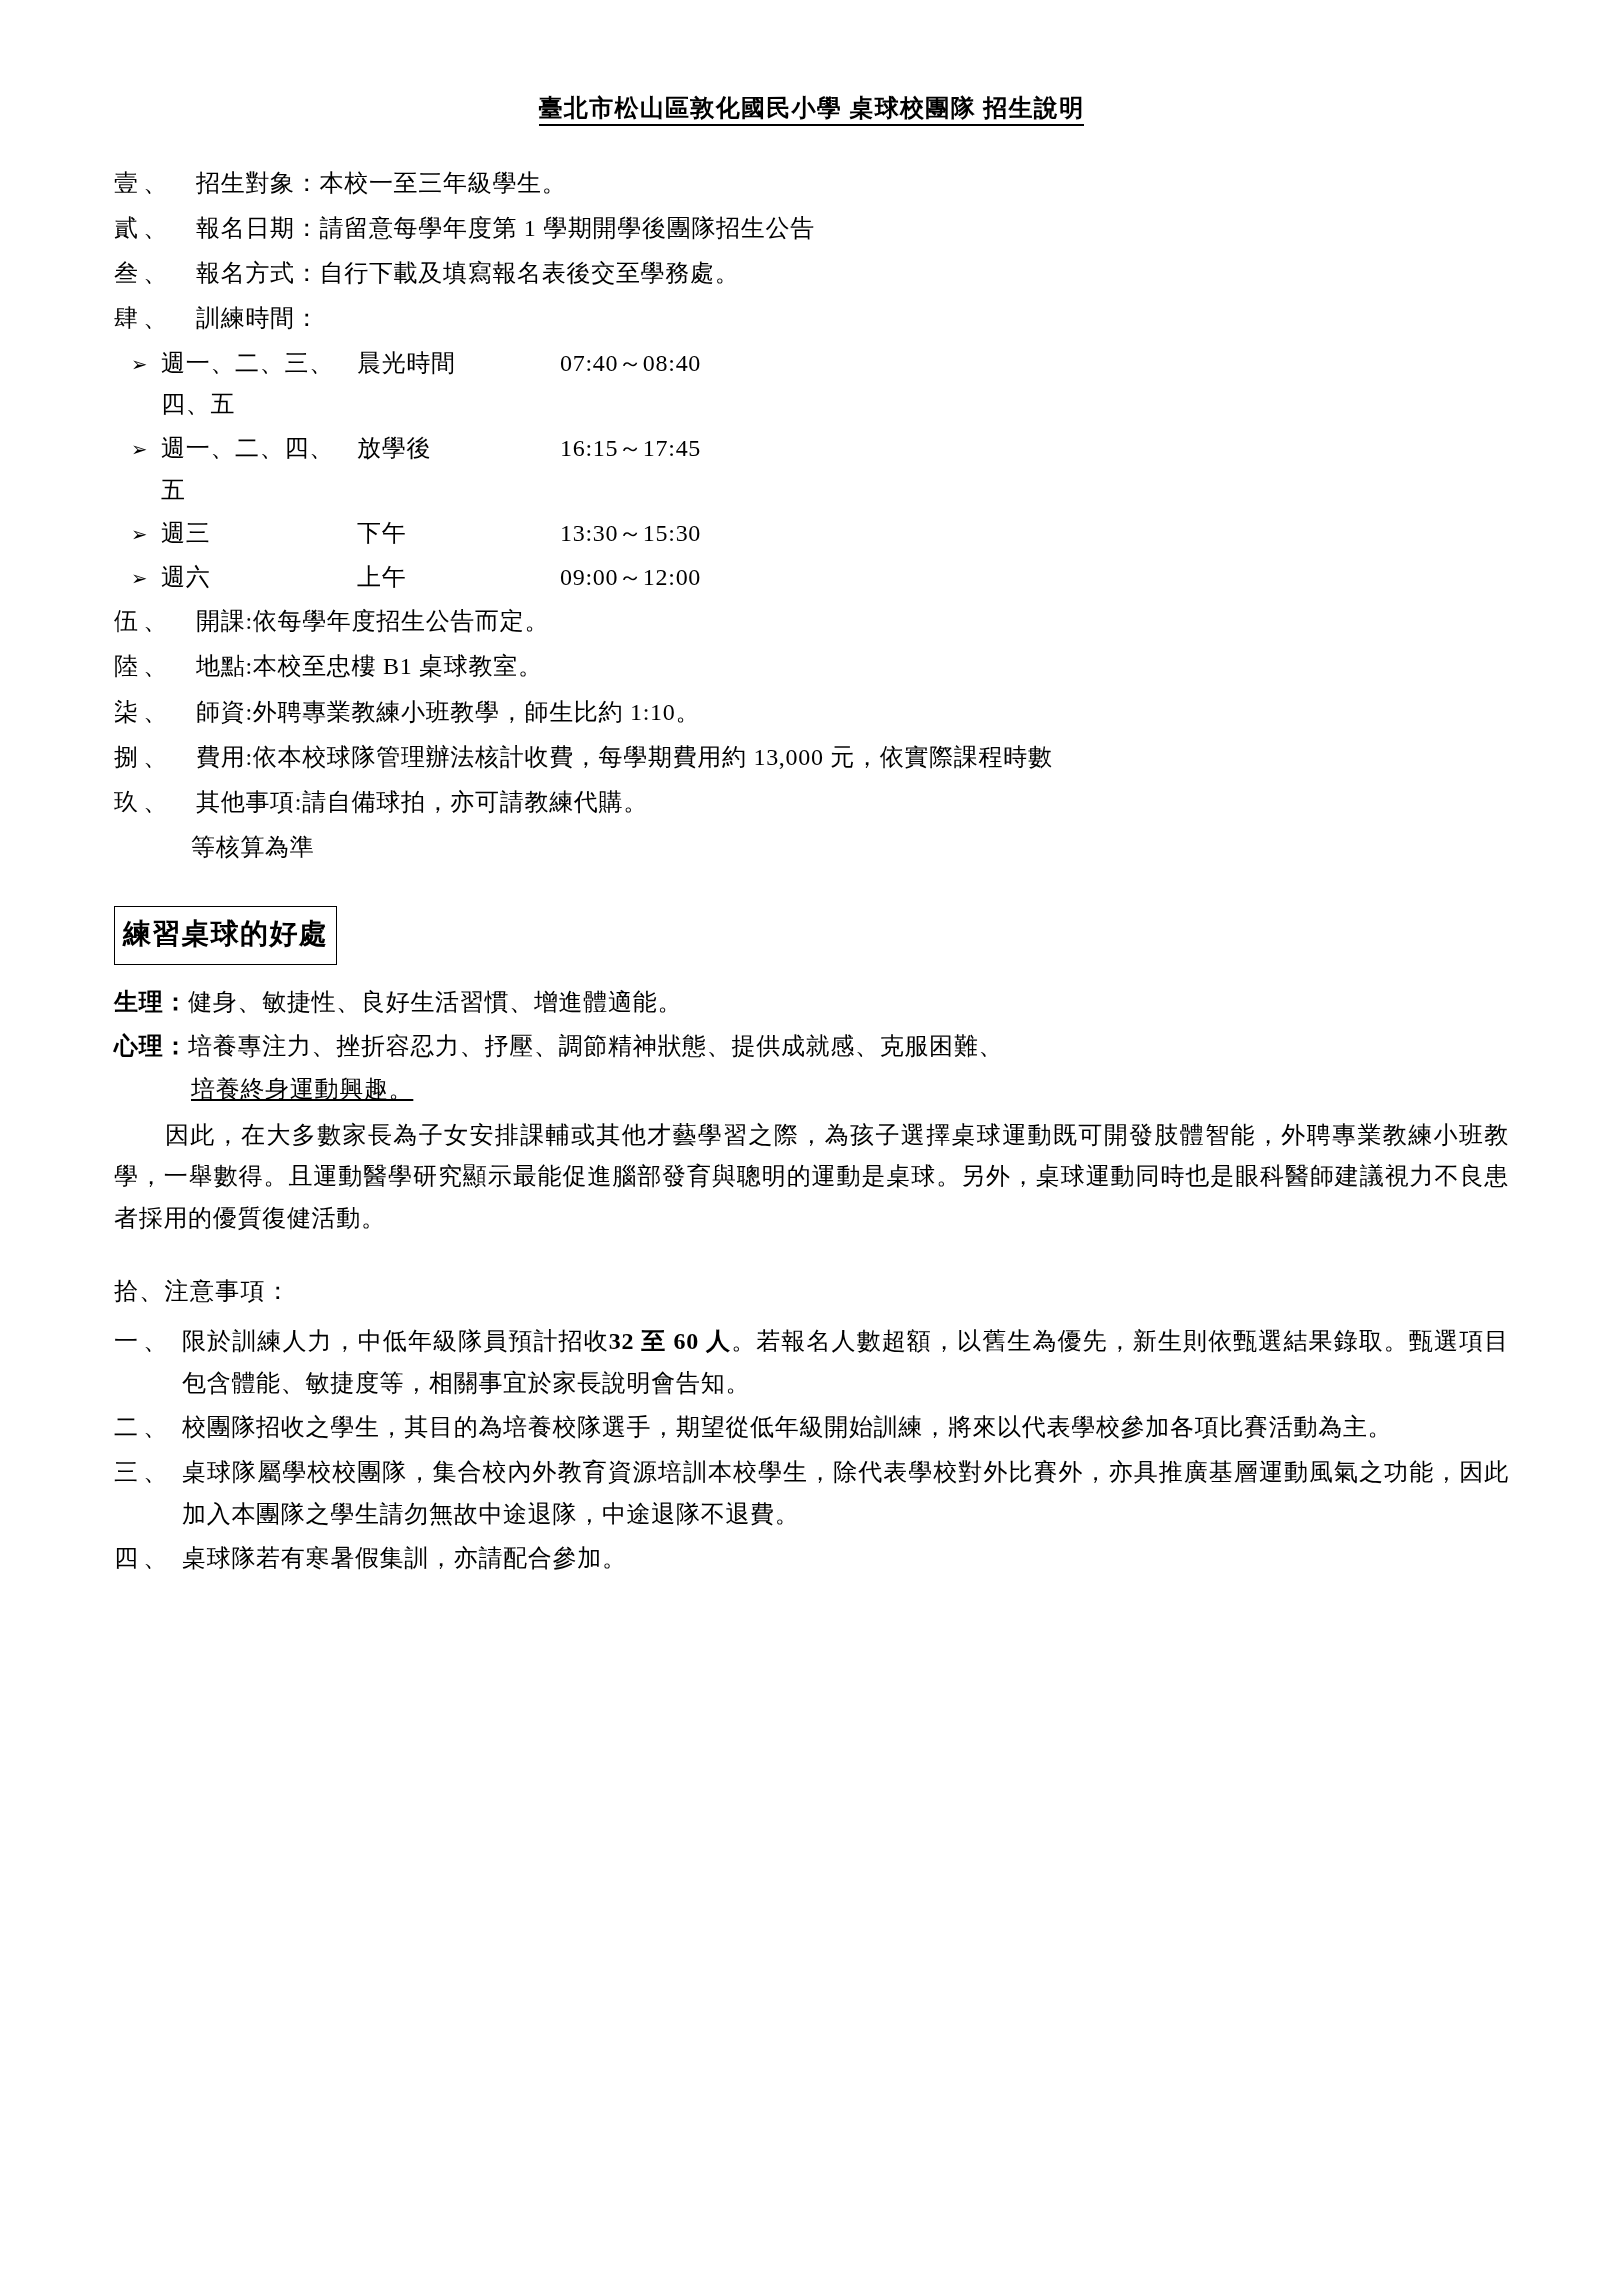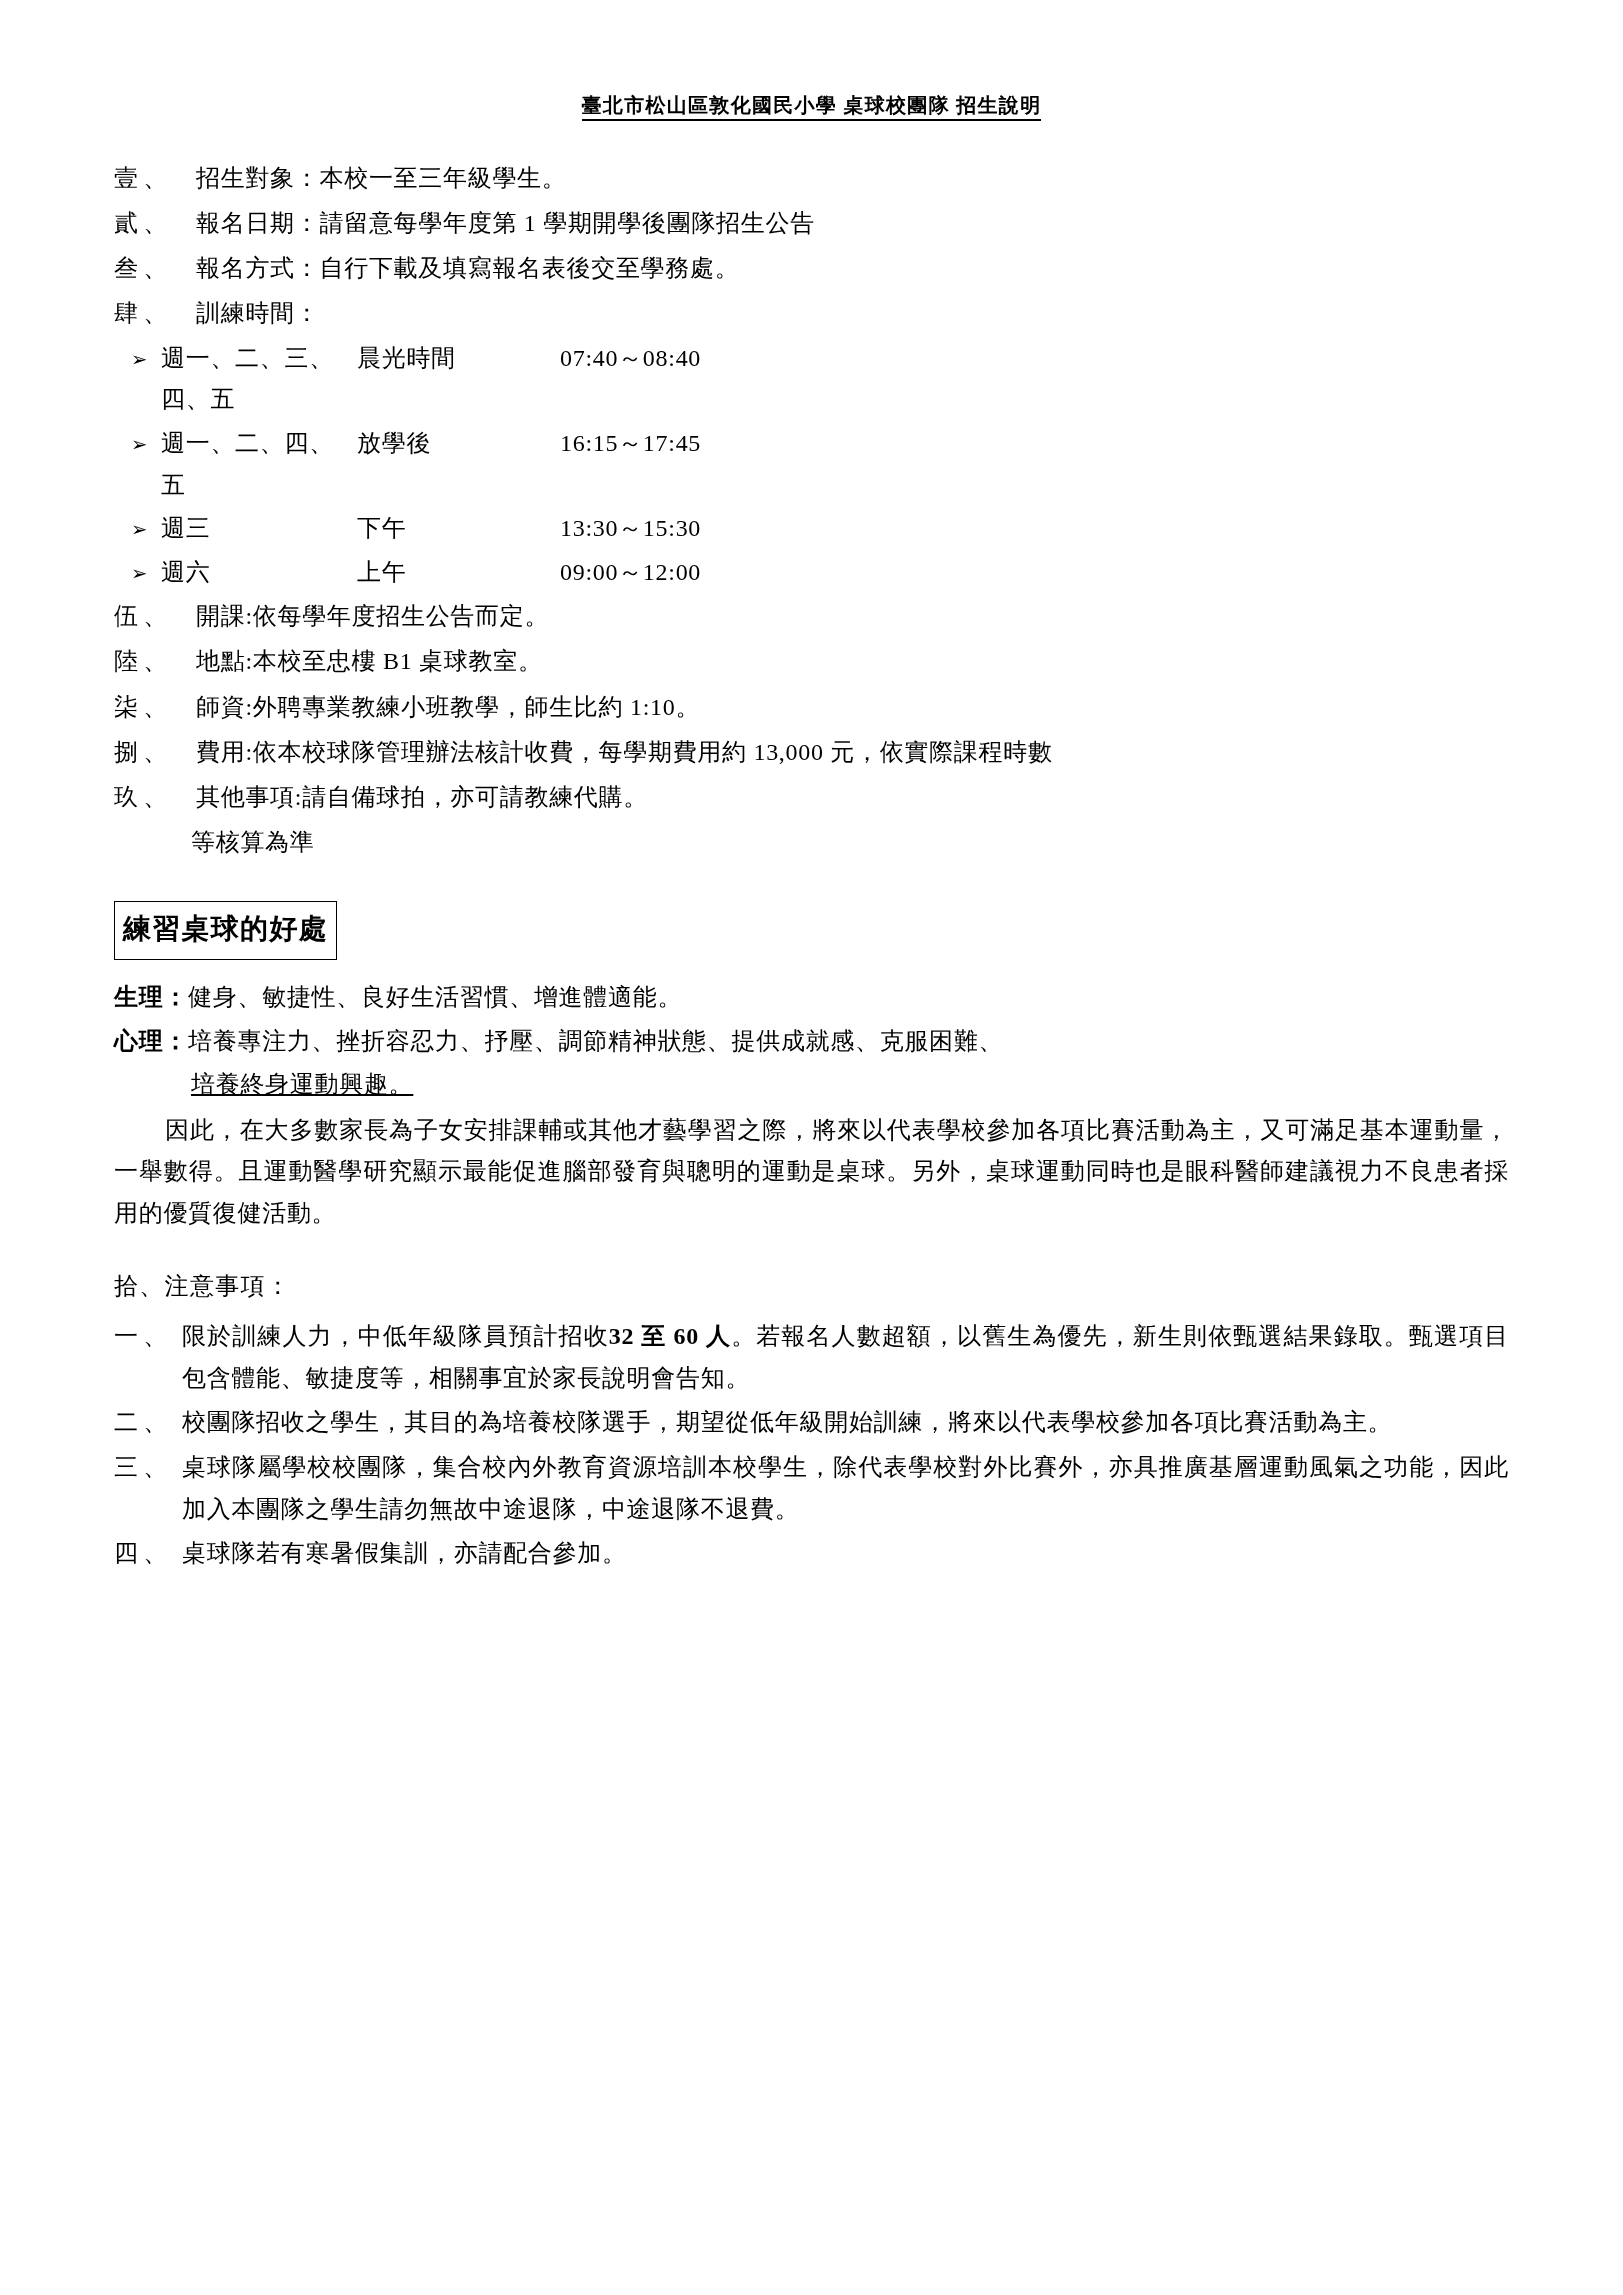--- a/index.html
+++ b/index.html
@@ -14,21 +14,21 @@
   .page {
     position: relative;
     width: 1623px;
     height: 2295px;
     background: #ffffff;
     box-sizing: border-box;
     padding: 72px 114px 79px 114px;
   }
   .doc-title {
     text-align: center;
-    font-size: 20px;
+    font-size: 24px;
     font-weight: bold;
     letter-spacing: 1.3px;
     margin: 19.6px 0 39px 0;
   }
   .doc-title span {
     border-bottom: 2px solid #000;
     padding-bottom: 3.9px;
   }
   .body-text {
     font-size: 24px;
@@ -197,21 +197,21 @@
     <div class="section-box">練習桌球的好處</div>
 
     <div class="kv-line">
       <span class="kv-key">生理：</span><span>健身、敏捷性、良好生活習慣、增進體適能。</span>
     </div>
     <div class="kv-line">
       <span class="kv-key">心理：</span><span>培養專注力、挫折容忍力、抒壓、調節精神狀態、提供成就感、克服困難、</span>
     </div>
     <div class="kv-line sub-indent">培養終身運動興趣。</div>
 
-    <div class="para">因此，在大多數家長為子女安排課輔或其他才藝學習之際，將來以代表學校參加各項比賽活動為主，又可滿足基本運動量，一舉數得。且運動醫學研究顯示最能促進腦部發育與聰明的運動是桌球。另外，桌球運動同時也是眼科醫師建議視力不良患者採用的優質復健活動。</div>
+    <div class="para">因此，在大多數家長為子女安排課輔或其他才藝學習之際，為孩子選擇桌球運動既可開發肢體智能，外聘專業教練小班教學，一舉數得。且運動醫學研究顯示最能促進腦部發育與聰明的運動是桌球。另外，桌球運動同時也是眼科醫師建議視力不良患者採用的優質復健活動。</div>
 
     
     <div class="notice-title">拾、注意事項：</div>
 
     <div class="note">
       <span class="note-num">一、</span>
       <span class="note-body"><span>限於訓練人力，中低年級隊員預計招收</span><span class="bold">32 至 60 人</span><span>。若報名人數超額，以舊生為優先，新生則依甄選結果錄取。甄選項目包含體能、敏捷度等，相關事宜於家長說明會告知。</span></span>
     </div>
 
     <div class="note">

